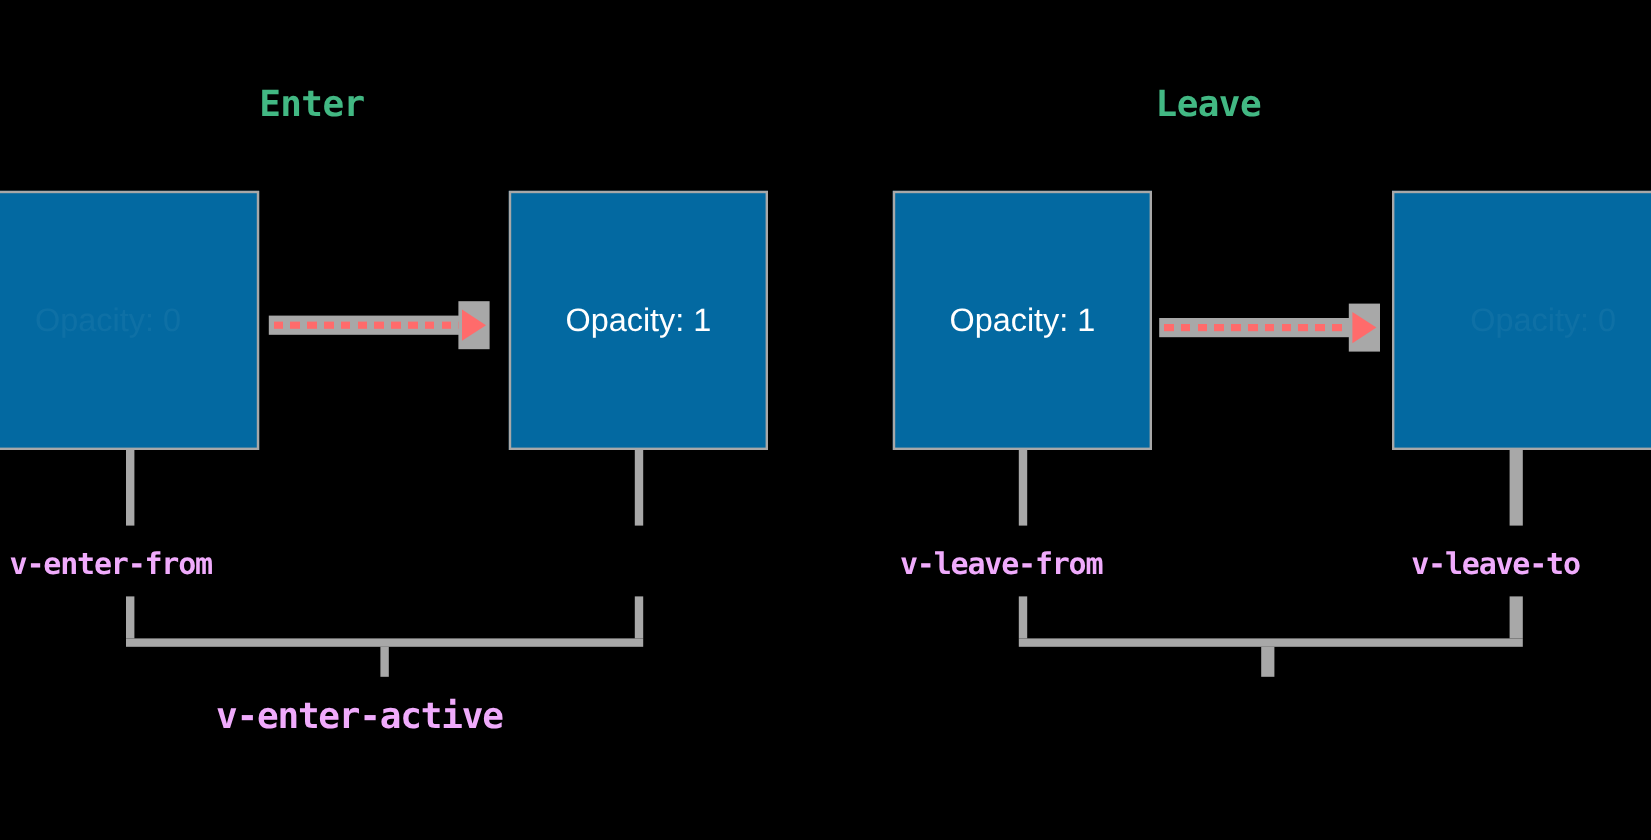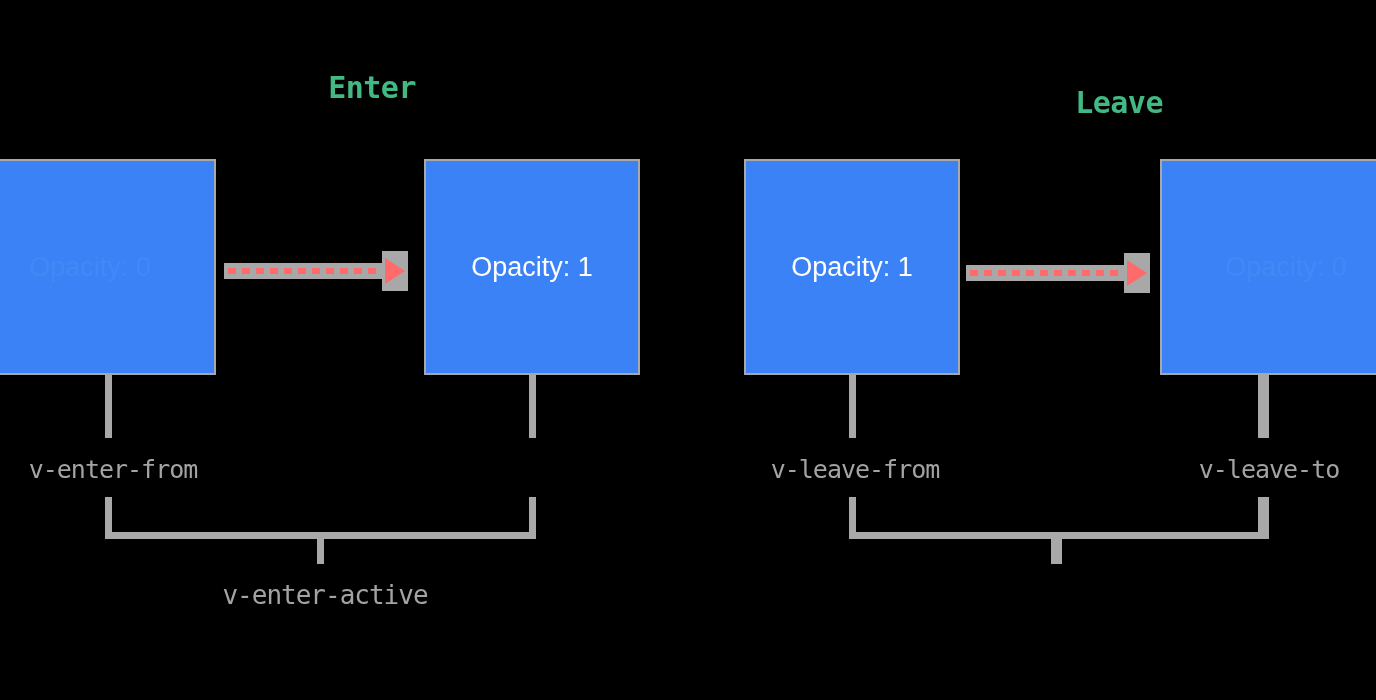--- a/index.html
+++ b/index.html
@@ -21,27 +21,27 @@
 
   
   .phase-title {
     position: absolute;
     color: #42b883;
     font-family: "DejaVu Sans Mono", "Liberation Mono", monospace;
     font-weight: bold;
     font-size: 30px;
     letter-spacing: -0.5px;
     white-space: nowrap;
-    text-align: right;
+    text-align: left;
   }
 
   
   .state-box {
     position: absolute;
-    background: #3b82f6;
+    background: #0369a1;
     border: 2px solid #a8a8a8;
     box-sizing: border-box;
     display: flex;
     align-items: center;
     justify-content: center;
   }
   .state-box .box-label {
     color: #ffffff;
     font-family: "Liberation Sans", sans-serif;
     font-size: 27px;
@@ -97,40 +97,40 @@
     background: #a8a8a8;
   }
   .hline {
     position: absolute;
     background: #a8a8a8;
   }
 
   
   .class-label {
     position: absolute;
-    color: #a3a3a3;
+    color: #f0abfc;
     font-family: "DejaVu Sans Mono", "Liberation Mono", monospace;
-    font-weight: normal;
+    font-weight: bold;
     font-size: 25px;
     letter-spacing: -1px;
     white-space: nowrap;
-    text-align: center;
+    text-align: left;
   }
   .class-label.active-label {
-    font-size: 26px;
+    font-size: 30px;
   }
 </style>
 </head>
 <body>
 
 <div id="stage">
 
   <div class="phase-title" style="left:216px; top:70px; width:200px;">Enter</div>
 
-  <div class="phase-title" style="left:963px; top:85px; width:200px;">Leave</div>
+  <div class="phase-title" style="left:963px; top:70px; width:200px;">Leave</div>
 
   <div class="state-box faded" style="left:-36px; top:159px; width:252px; height:216px;">
     <span class="box-label">Opacity: 0</span>
   </div>
 
   <div class="arrow-wrap" style="left:224px; top:263px; width:180px;">
     <div class="arrow-dash" style="width:160px;"></div>
     <div class="arrow-head-bg" style="left:158px;"></div>
     <div class="arrow-head" style="left:161px;"></div>
   </div>

